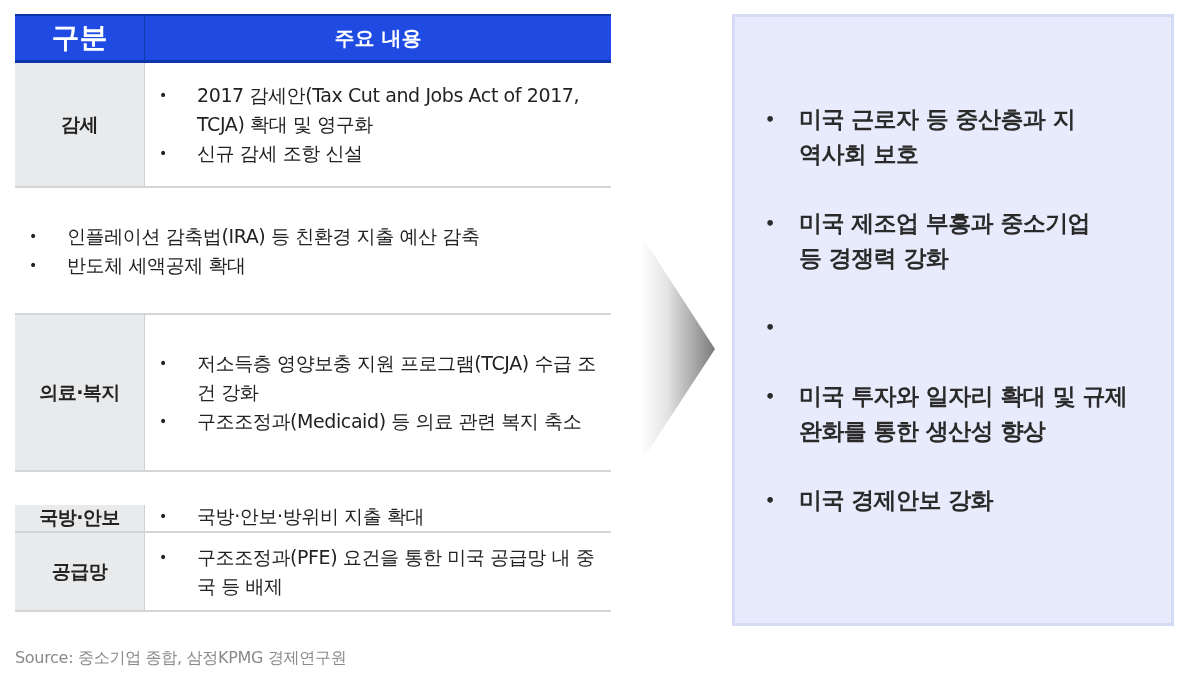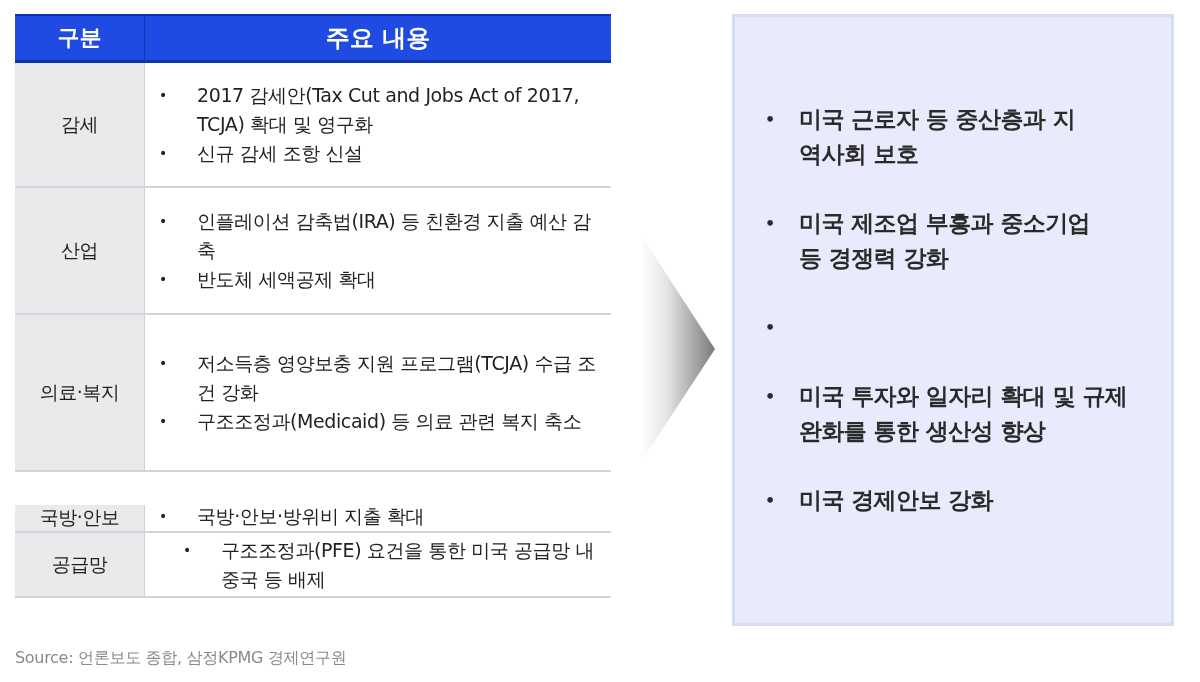--- a/index.html
+++ b/index.html
@@ -3,27 +3,27 @@
 <meta charset="utf-8">
 <style>
   html, body { margin:0; padding:0; background:#ffffff; }
   body { width:1200px; height:682px; position:relative; overflow:hidden;
          font-family: "DejaVu Sans", "Liberation Sans", sans-serif; color:#222; }
   .table { position:absolute; left:15px; top:14px; width:596px; }
   .thead { display:flex; height:49px; background:#1F4BE3;
            border-top:2px solid #0B35A8; border-bottom:3px solid #0B35A8; box-sizing:border-box; }
   .thead .c1 { width:130px; border-right:1px solid #1238B0; box-sizing:border-box;
                display:flex; align-items:center; justify-content:center;
-               color:#fff; font-size:22px; font-weight:bold; }
+               color:#fff; font-size:28px; font-weight:bold; }
   .thead .c2 { flex:1; display:flex; align-items:center; justify-content:center;
-               color:#fff; font-size:24px; font-weight:bold; }
+               color:#fff; font-size:20px; font-weight:bold; }
   .row { display:flex; border-bottom:2px solid #D3D5D8; box-sizing:border-box; }
   .row .c1 { width:130px; background:#E9EAEC; border-right:1px solid #CDD0D4; box-sizing:border-box;
              display:flex; align-items:center; justify-content:center;
-             font-size:19px; font-weight:normal; color:#222; letter-spacing:-0.5px; }
+             font-size:19px; font-weight:bold; color:#222; letter-spacing:-0.5px; }
   .row .c2 { flex:1; padding:0 10px 0 14px; display:flex; flex-direction:column; justify-content:center; }
   .item { display:flex; font-size:19px; line-height:29px; color:#222; letter-spacing:-0.4px; }
   .bullet { width:38px; flex:none; font-size:14px; line-height:29px; }
   .source { position:absolute; left:15px; top:648px; font-size:16px; color:#8A8A8A; letter-spacing:-0.3px; }
   .arrow { position:absolute; left:641px; top:235px; width:74px; height:227px; }
   .box { position:absolute; left:732px; top:14px; width:442px; height:612px;
          background:#E8EBFB; border:3px solid #D6DCF6; box-sizing:border-box;
          display:flex; flex-direction:column; justify-content:center; padding-left:30px; padding-bottom:20px; }
   .bitem { display:flex; font-size:23px; line-height:35px; font-weight:bold; color:#2A2A2A;
            letter-spacing:-0.6px; margin:17px 0; }
@@ -46,21 +46,20 @@
           <span>2017 감세안(Tax Cut and Jobs Act of 2017, TCJA) 확대 및 영구화</span>
         </div>
       <div class="item">
           <span class="bullet">•</span>
           <span>신규 감세 조항 신설</span>
         </div>
     </div>
   </div>
 
   <div class="row" style="height:127px;">
-    <div class="c1">산업</div>
     <div class="c2">
       <div class="item">
           <span class="bullet">•</span>
           <span>인플레이션 감축법(IRA) 등 친환경 지출 예산 감축</span>
         </div>
       <div class="item">
           <span class="bullet">•</span>
           <span>반도체 세액공제 확대</span>
         </div>
     </div>
@@ -83,32 +82,32 @@
   <div class="row" style="height:61px;align-items:flex-end;">
     <div class="c1">국방·안보</div>
     <div class="c2">
       <div class="item">
           <span class="bullet">•</span>
           <span>국방·안보·방위비 지출 확대</span>
         </div>
     </div>
   </div>
 
-  <div class="row" style="height:65px;gap:24px;">
+  <div class="row" style="height:79px;">
     <div class="c1">공급망</div>
     <div class="c2">
       <div class="item">
           <span class="bullet">•</span>
           <span>구조조정과(PFE) 요건을 통한 미국 공급망 내 중국 등 배제</span>
         </div>
     </div>
   </div>
 </div>
 
-<div class="source">Source: 언론보도 종합, 삼정KPMG 경제연구원</div>
+<div class="source">Source: 중소기업 종합, 삼정KPMG 경제연구원</div>
 
 <svg class="arrow" viewBox="0 0 74 227" preserveAspectRatio="none">
   <defs>
     <linearGradient id="ag" x1="0" y1="0" x2="1" y2="0">
       <stop offset="0" stop-color="#ffffff"></stop>
       <stop offset="0.35" stop-color="#E4E4E4"></stop>
       <stop offset="1" stop-color="#7A7A7A"></stop>
     </linearGradient>
   </defs>
   <polygon points="0,0 74,114 0,227" fill="url(#ag)"></polygon>

